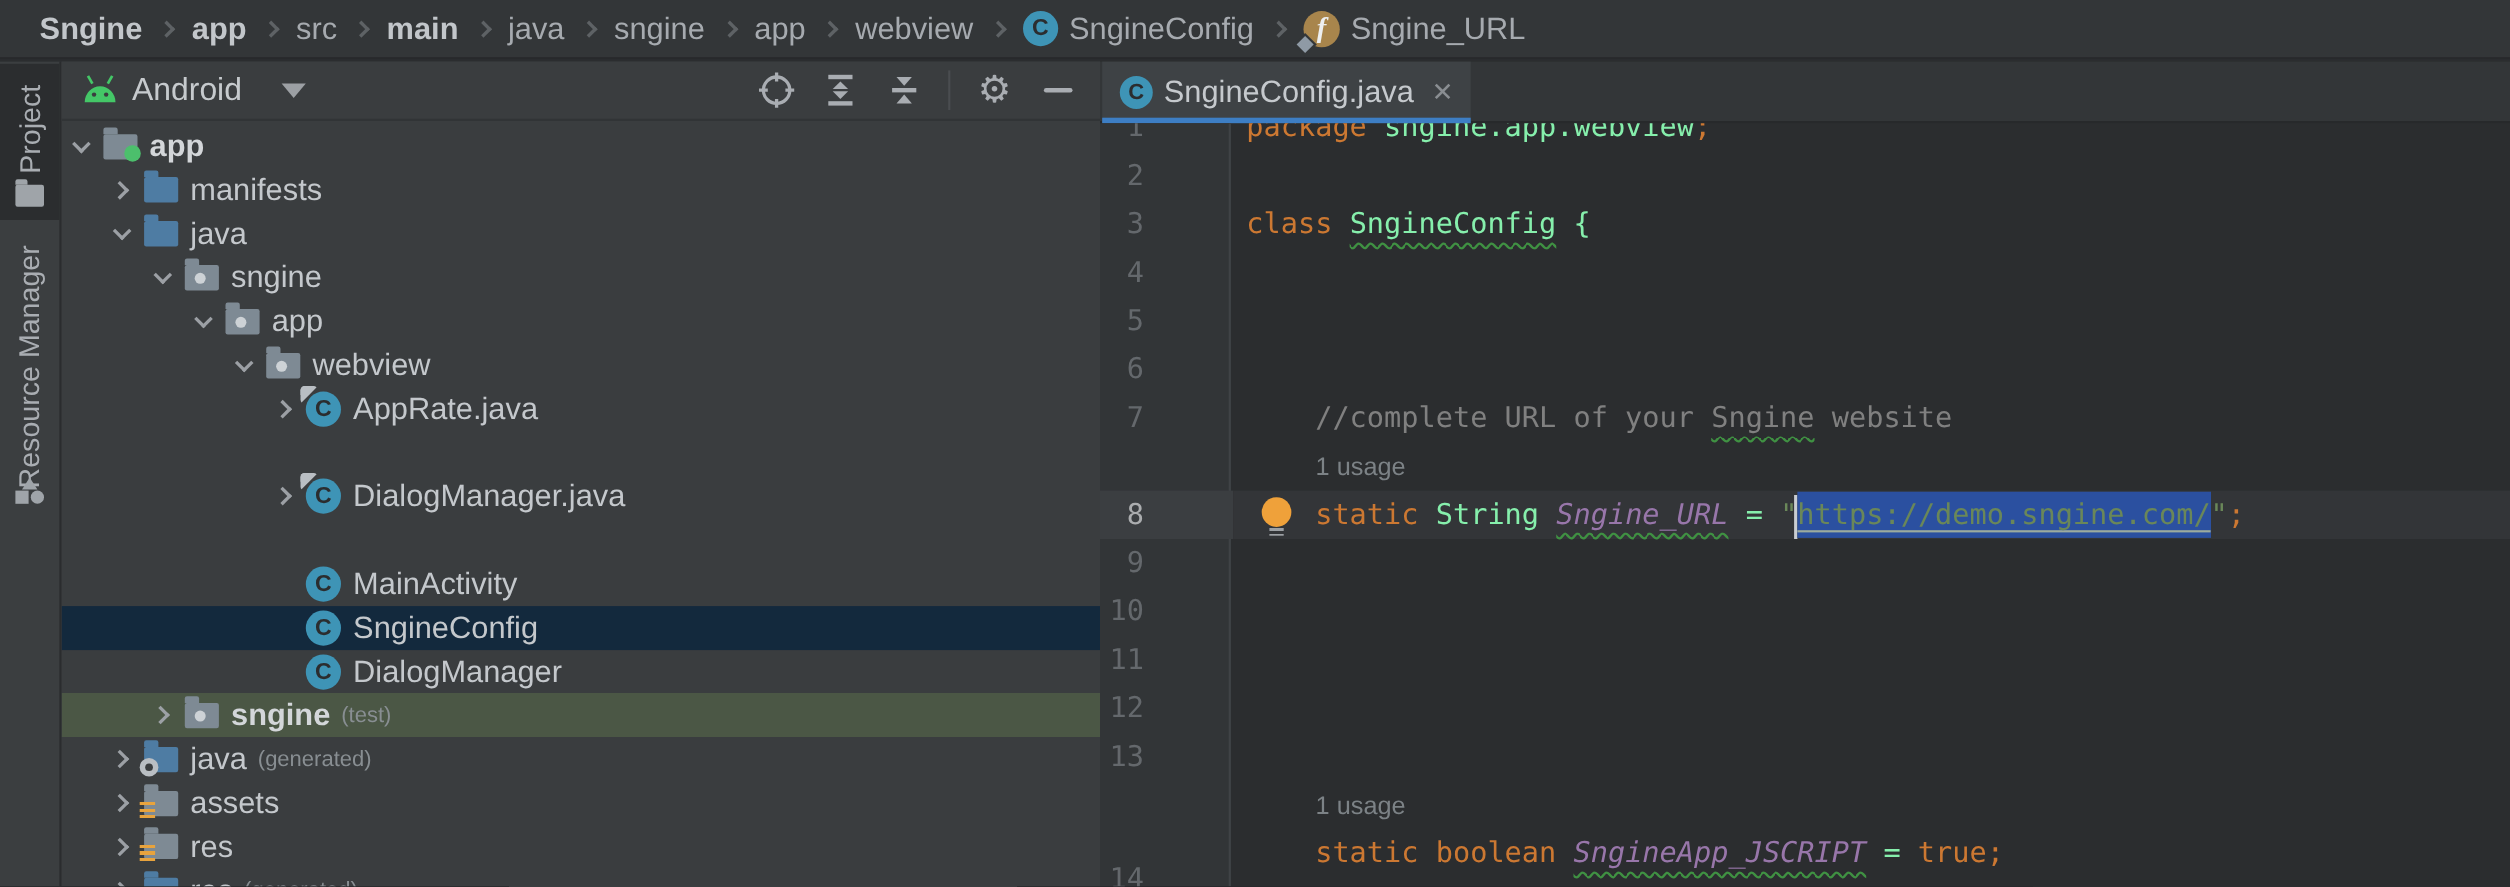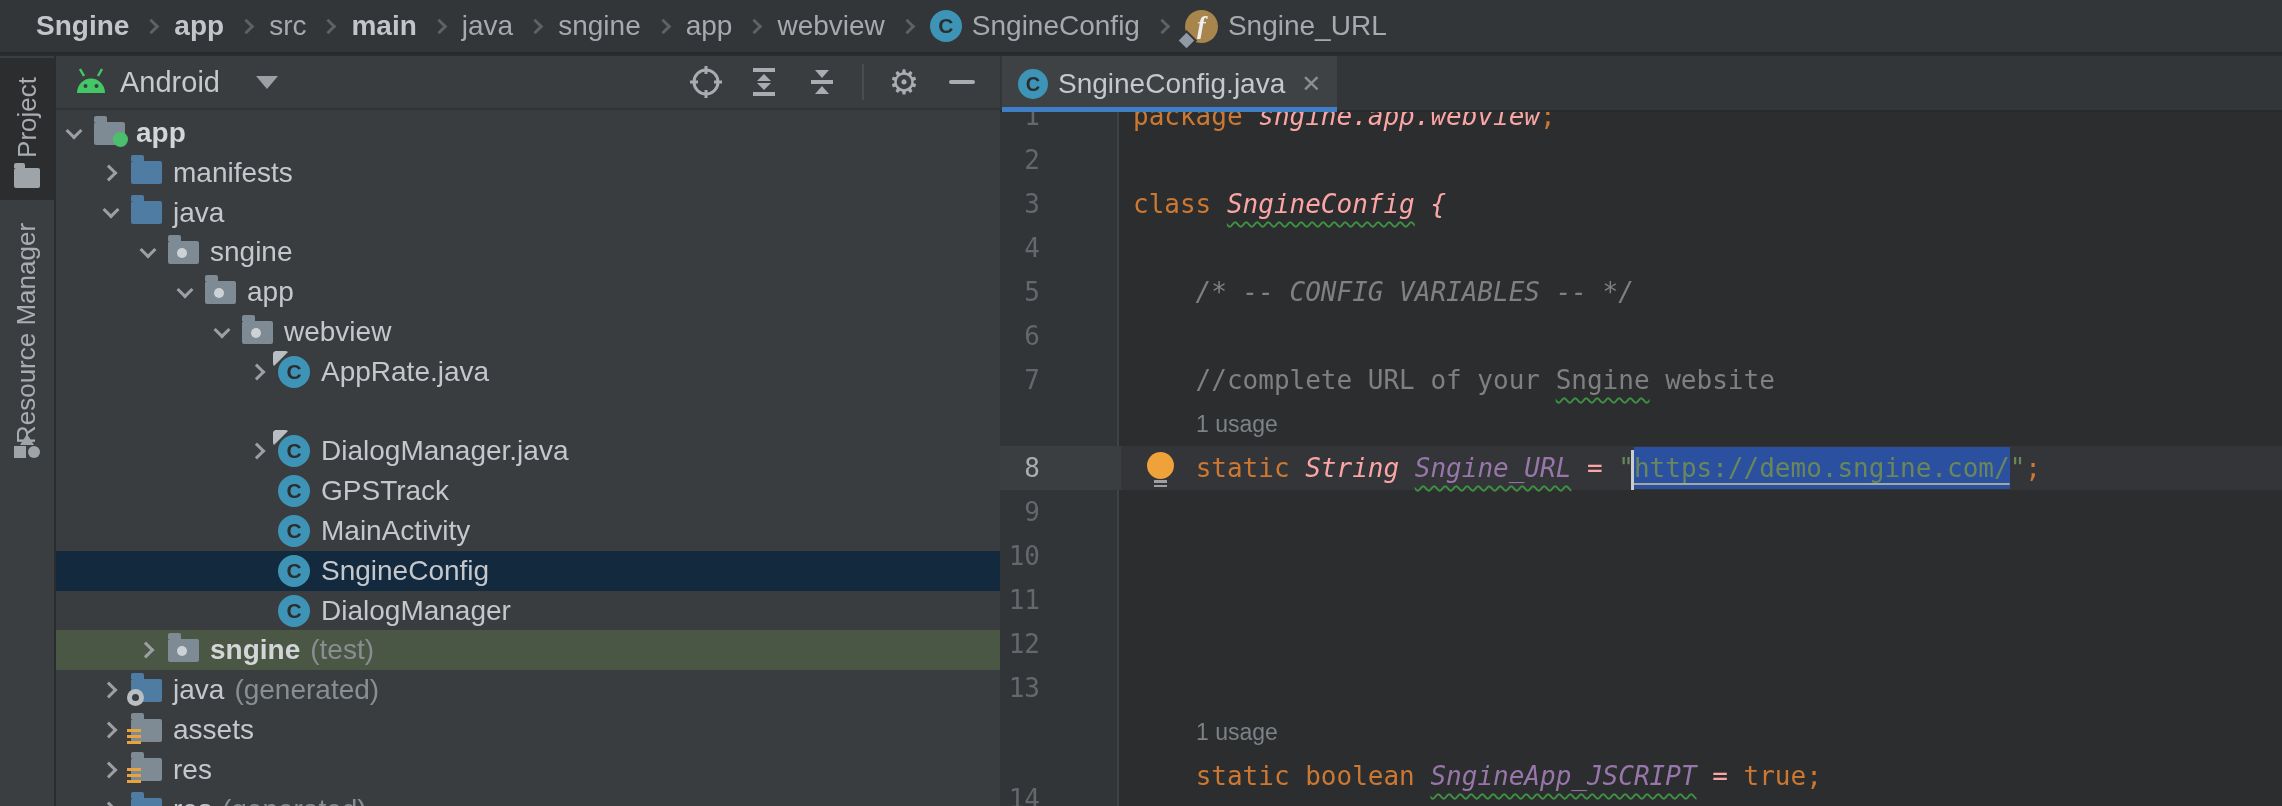--- a/index.html
+++ b/index.html
@@ -72,21 +72,21 @@
   .fold.blue { background:#4E7CA3; }
   .fold.pkg:after { content:""; position:absolute; left:9px; top:7px; width:10px; height:10px; border-radius:50%; background:#CDD2D6; }
   .bdg { position:absolute; }
   .bdg.dot { right:-3px; bottom:-2px; width:15px; height:15px; border-radius:50%; background:#4CBF6C; }
   .bdg.gear { left:-4px; bottom:-4px; width:17px; height:17px; border-radius:50%; background:#B9BEC3; }
   .bdg.gear:after { content:""; position:absolute; left:5px; top:5px; width:7px; height:7px; border-radius:50%; background:#3A3D3F; }
   .bdg.lines { left:-4px; bottom:-4px; width:14px; height:17px;
                background:repeating-linear-gradient(#E8A33D 0 3px, rgba(0,0,0,0) 3px 6px); }
   .tlabel { font-size:28px; color:#C4C8CC; white-space:nowrap; }
   .trow.b .tlabel { font-weight:bold; color:#D3D6D9; }
-  .tsuffix { font-size:28px; color:#888E92; margin-left:10px; white-space:nowrap; }
+  .tsuffix { font-size:20px; color:#888E92; margin-left:10px; white-space:nowrap; }
 
   
   .editor { position:absolute; left:1000px; top:56px; width:1282px; height:750px; background:#2B2D2F; }
   .tabbar { position:absolute; left:0; top:0; width:100%; height:56px; background:#333638; border-bottom:2px solid #27292B; display:flex; }
   .tab { position:relative; margin-left:2px; height:56px; background:#3E4245; display:flex; align-items:center;
          gap:10px; padding:0 16px; cursor:pointer; }
   .tab:after { content:""; position:absolute; left:0; bottom:-2px; width:100%; height:7px; background:#3D7EC4; }
   .tab .cls { width:30px; height:30px; }
   .tab .cls:after { font-size:20px; line-height:30px; }
   .tab-title { font-size:28px; color:#C5C9CD; white-space:nowrap; }
@@ -95,21 +95,21 @@
   .ebody { position:absolute; left:0; top:56px; width:100%; height:694px; overflow:hidden; background:#2B2D2F; }
   .gutterbg { position:absolute; left:0; top:0; width:119px; height:100%; background:#323537; border-right:2px solid #404346; }
   .lineband-g { position:absolute; left:0; top:334px; width:121px; height:44px; background:#3B3E41; }
   .lineband-c { position:absolute; left:121px; top:334px; right:0; height:44px; background:#333538; }
   .lnum { position:absolute; left:0; width:40px; height:44px; text-align:right;
           font:26px/44px "DejaVu Sans Mono", monospace; color:#64686C; }
   .lnum.cur { color:#ABADAF; }
   .cline { position:absolute; left:133px; height:44px; font:26px/44px "DejaVu Sans Mono", monospace;
            white-space:pre; color:#A9B7C6; }
   .tk-kw  { color:#CC7832; }
-  .tk-pl  { color:#fca5a5;font-style:italic; }
+  .tk-pl  { color:#86efac; }
   .tk-cm  { color:#808080; }
   .tk-cmb { color:#808080; font-style:italic; }
   .tk-str { color:#6A8759; }
   .tk-fld { color:#9876AA; font-style:italic; }
   .sq  { text-decoration:underline; text-decoration-style:wavy; text-decoration-color:#3F9142;
          text-decoration-thickness:2px; text-underline-offset:8px; }
   .url { text-decoration:underline; text-decoration-color:#9CAB9E; text-decoration-thickness:2px; text-underline-offset:6px; }
   .selbg { background:#2B50A0; padding:6px 0; }
   .hintline { position:absolute; left:196px; height:44px; font:23px/44px "Liberation Sans", sans-serif; color:#7C8286; }
   .bulb { position:absolute; left:147px; top:340px; width:27px; height:27px; border-radius:50%; background:#EFA13A; }
@@ -299,27 +299,20 @@
         </div>
         <div class="trow" style="top: 319.4px; padding-left: 185px;">
           <span class="chevbox">
             <span class="chev closed"></span>
           </span>
           <span class="tico">
             <span class="cls badged"></span>
           </span>
           <span class="tlabel">DialogManager.java</span>
         </div>
-        <div class="trow" style="top: 359.2px; padding-left: 185px;">
-          <span class="chevbox"></span>
-          <span class="tico">
-            <span class="cls"></span>
-          </span>
-          <span class="tlabel">GPSTrack</span>
-        </div>
         <div class="trow" style="top: 399px; padding-left: 185px;">
           <span class="chevbox"></span>
           <span class="tico">
             <span class="cls"></span>
           </span>
           <span class="tlabel">MainActivity</span>
         </div>
         <div class="trow selected" style="top: 438.8px; padding-left: 185px;">
           <span class="chevbox"></span>
           <span class="tico">
@@ -405,21 +398,20 @@
       <div class="lineband-c"></div>
       <div class="bulb"></div>
       <div class="caret"></div>
     <div class="lnum" style="top: -18px;">1</div>
         <div class="cline" style="top: -18px;"><span class="tk-kw">package</span><span class="tk-pl"> sngine.app.webview</span><span class="tk-kw">;</span></div>
         <div class="lnum" style="top: 26px;">2</div>
         <div class="lnum" style="top: 70px;">3</div>
         <div class="cline" style="top: 70px;"><span class="tk-kw">class</span><span class="tk-pl"> </span><span class="tk-pl sq">SngineConfig</span><span class="tk-pl"> {</span></div>
         <div class="lnum" style="top: 114px;">4</div>
         <div class="lnum" style="top: 158px;">5</div>
-        <div class="cline" style="top: 158px;"><span class="tk-cmb">    /* -- CONFIG VARIABLES -- */</span></div>
         <div class="lnum" style="top: 202px;">6</div>
         <div class="lnum" style="top: 246px;">7</div>
         <div class="cline" style="top: 246px;"><span class="tk-cm">    //complete URL of your </span><span class="tk-cm sq">Sngine</span><span class="tk-cm"> website</span></div>
         <div class="hintline" style="top: 290px;">1 usage</div>
         <div class="lnum cur" style="top: 334px;">8</div>
         <div class="cline" style="top: 334px;"><span class="tk-pl">    </span><span class="tk-kw">static</span><span class="tk-pl"> </span><span class="tk-pl">String</span><span class="tk-pl"> </span><span class="tk-fld sq">Sngine_URL</span><span class="tk-pl"> = </span><span class="tk-str">"</span><span class="tk-str url selbg">https://demo.sngine.com/</span><span class="tk-str">"</span><span class="tk-kw">;</span></div>
         <div class="lnum" style="top: 378px;">9</div>
         <div class="lnum" style="top: 422px;">10</div>
         <div class="lnum" style="top: 466px;">11</div>
         <div class="lnum" style="top: 510px;">12</div>

